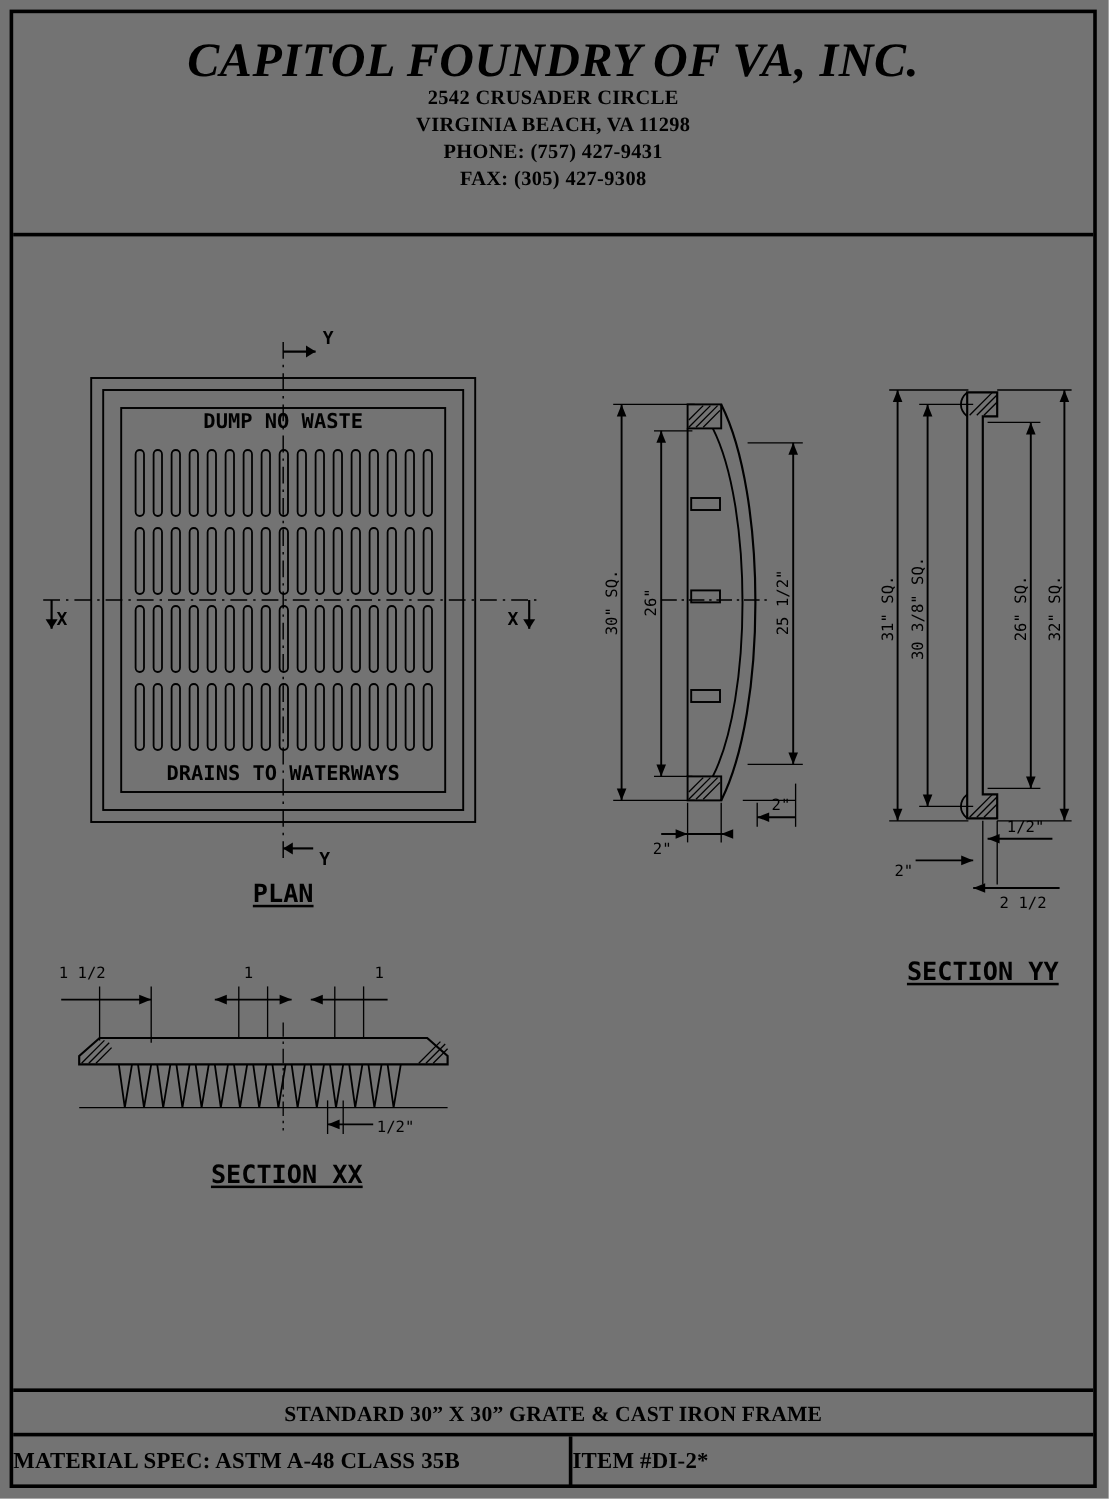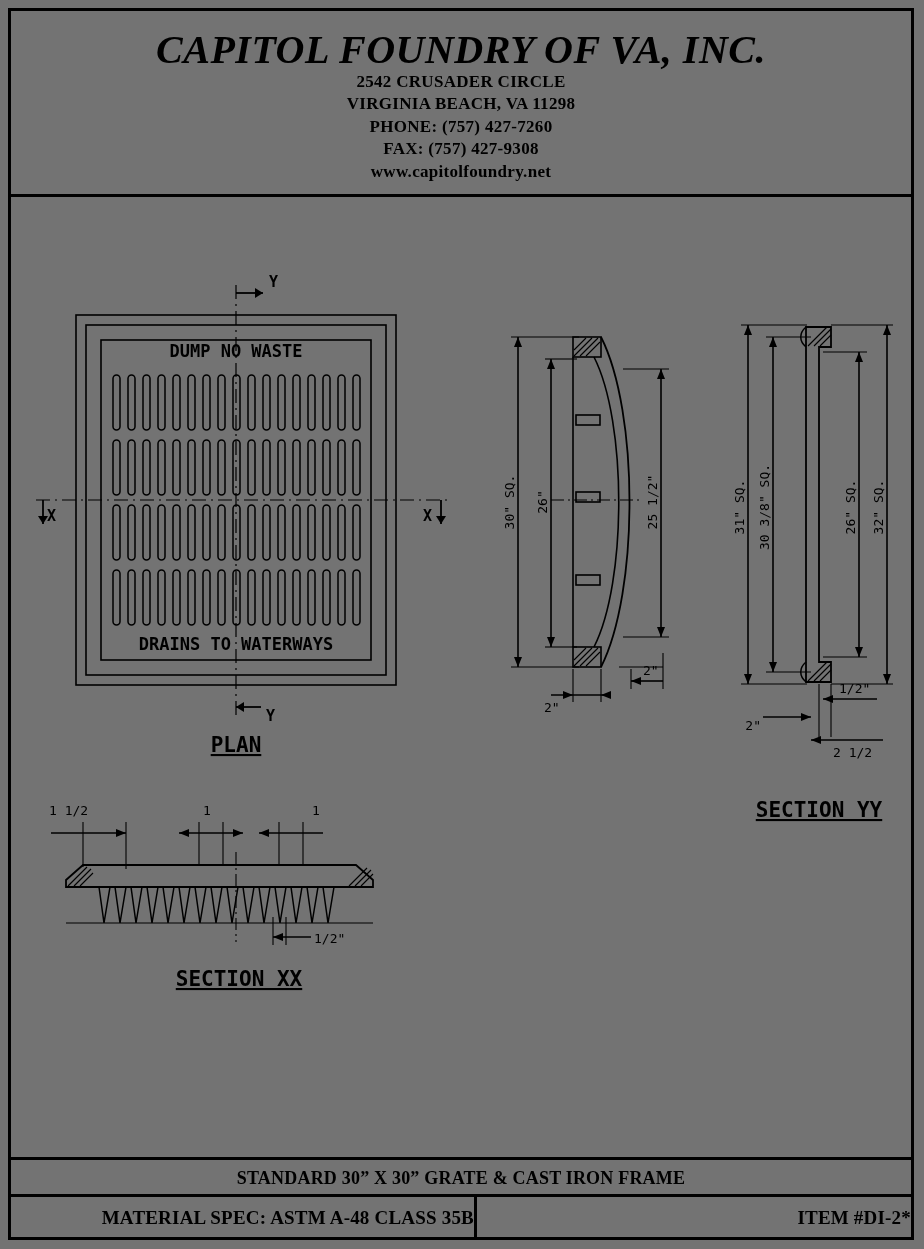--- a/index.html
+++ b/index.html
@@ -87,21 +87,21 @@
     position: absolute;
     left: 11px;
     top: 1197px;
     width: 900px;
     height: 43px;
     box-sizing: border-box;
     display: flex;
   }
   .footer-cell {
     flex: 1 1 0;
-    text-align: right;
+    text-align: left;
     font-size: 19px;
     font-weight: bold;
     line-height: 42px;
     letter-spacing: 0.2px;
     box-sizing: border-box;
   }
   .footer-cell.left {
     border-right: 3px solid #000;
     flex: 0 0 466px;
   }
@@ -124,23 +124,22 @@
 <body>
 
 <div id="page">
 
   <div class="outer-frame"></div>
 
   <div class="header">
     <div class="company-name">CAPITOL FOUNDRY OF VA, INC.</div>
     <div class="addr-line">2542 CRUSADER CIRCLE</div>
     <div class="addr-line">VIRGINIA BEACH, VA 11298</div>
-    <div class="addr-line">PHONE: (757) 427-7260</div>
-    <div class="addr-line">FAX: (757) 427-9308</div>
-    <div class="web-line">www.capitolfoundry.net</div>
+    <div class="addr-line">PHONE: (757) 427-9431</div>
+    <div class="addr-line">FAX: (305) 427-9308</div>
   </div>
 
   <div class="canvas">
   <svg width="900" height="960" viewBox="0 0 900 960" xmlns="http://www.w3.org/2000/svg">
     <g stroke="#000" fill="none" stroke-width="1.6">
 
       <g>
 
         <rect x="65" y="118" width="320" height="370"></rect>
         <rect x="75" y="128" width="300" height="350"></rect>

